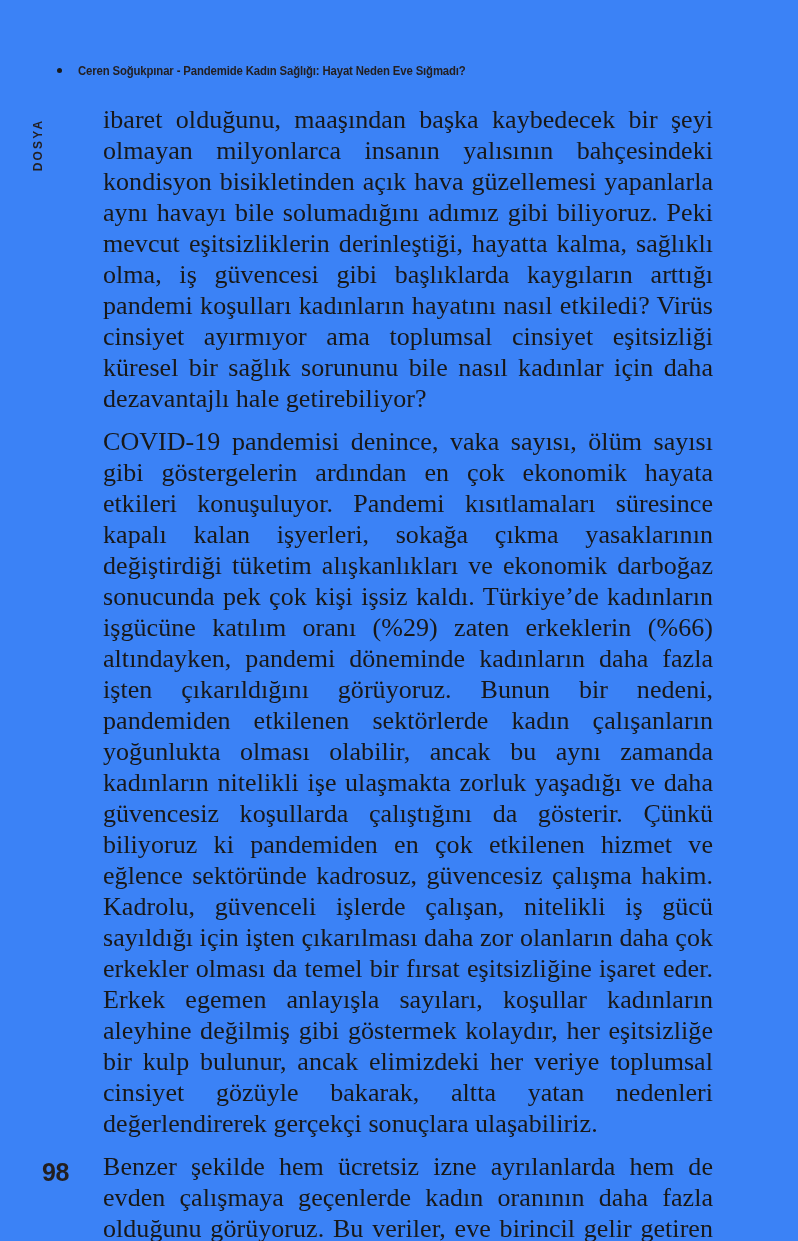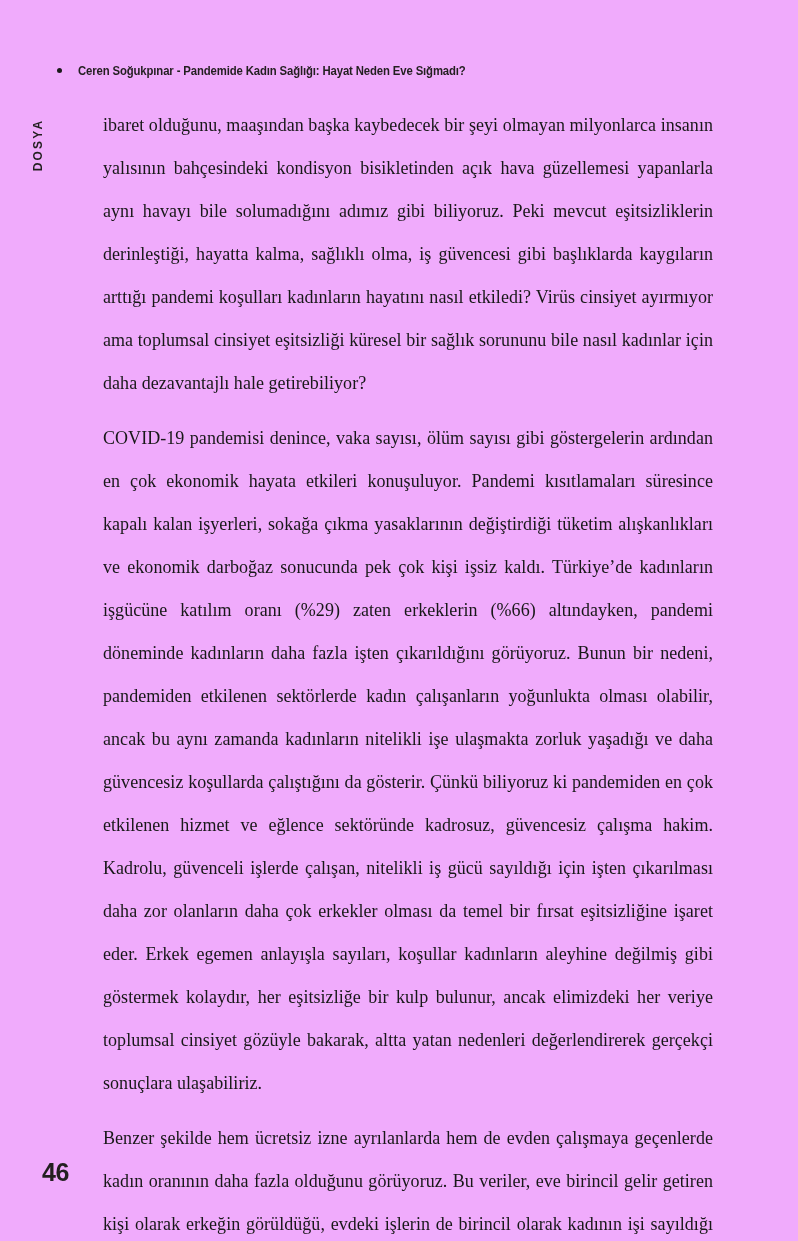--- a/index.html
+++ b/index.html
@@ -12,21 +12,21 @@
     height: 1241px;
     position: relative;
     overflow: hidden;
     font-family: "Liberation Serif", "DejaVu Serif", serif;
     color: #1a1a1a;
   }
 
   .page {
     position: absolute;
     inset: 0;
-    background: #f0abfc;
+    background: #3b82f6;
     text-decoration: underline;
   }
 
   
   .running-head {
     position: absolute;
     left: 57px;
     top: 60px;
     width: 680px;
     height: 20px;
@@ -81,22 +81,22 @@
 
   
   .text-column {
     position: absolute;
     left: 103px;
     top: 104px;
     width: 610px;
   }
   .para {
     margin: 0 0 12px 0;
-    font-size: 18px;
-    line-height: 43px;
+    font-size: 26px;
+    line-height: 31px;
     text-align: justify;
     text-justify: inter-word;
     hyphens: manual;
     -webkit-hyphens: manual;
     color: #181818;
     letter-spacing: 0.05px;
   }
   .para:last-child { margin-bottom: 16px; }
 
   
@@ -124,15 +124,15 @@
   <div class="section-tab">
     <span>DOSYA</span>
   </div>
 
   <div class="text-column">
     <p class="para">ibaret olduğunu, maaşından başka kaybedecek bir şeyi olmayan milyonlarca insanın yalısının bahçesindeki kondisyon bisikletinden açık hava güzellemesi yapanlarla aynı havayı bile solumadığını adımız gibi biliyoruz. Peki mevcut eşitsizliklerin derinleştiği, hayatta kalma, sağlıklı olma, iş güvencesi gibi başlıklarda kaygıların arttığı pandemi koşulları kadınların hayatını nasıl etkiledi? Virüs cinsiyet ayırmıyor ama toplumsal cinsiyet eşitsizliği küresel bir sağlık sorununu bile nasıl kadınlar için daha dezavantajlı hale getirebiliyor?</p>
     <p class="para">COVID-19 pandemisi denince, vaka sayısı, ölüm sayısı gibi göstergelerin ardından en çok ekonomik hayata etkileri konuşuluyor. Pandemi kısıtlamaları süresince kapalı kalan işyerleri, sokağa çıkma yasaklarının değiştirdiği tüketim alışkanlıkları ve ekonomik darboğaz sonucunda pek çok kişi işsiz kaldı. Türkiye’de kadınların işgücüne katılım oranı (%29) zaten erkeklerin (%66) altındayken, pandemi döneminde kadınların daha fazla işten çıkarıldığını görüyoruz. Bunun bir nedeni, pandemiden etkilenen sektörlerde kadın çalışanların yoğunlukta olması olabilir, ancak bu aynı zamanda kadınların nitelikli işe ulaşmakta zorluk yaşadığı ve daha güvencesiz koşullarda çalıştığını da gösterir. Çünkü biliyoruz ki pandemiden en çok etkilenen hizmet ve eğlence sektöründe kadrosuz, güvencesiz çalışma hakim. Kadrolu, güvenceli işlerde çalışan, nitelikli iş gücü sayıldığı için işten çıkarılması daha zor olanların daha çok erkekler olması da temel bir fırsat eşitsizliğine işaret eder. Erkek egemen anlayışla sayıları, koşullar kadınların aleyhine değilmiş gibi göstermek kolaydır, her eşitsizliğe bir kulp bulunur, ancak elimizdeki her veriye toplumsal cinsiyet gözüyle bakarak, altta yatan nedenleri değerlendirerek gerçekçi sonuçlara ulaşabiliriz.</p>
     <p class="para">Benzer şekilde hem ücretsiz izne ayrılanlarda hem de evden çalışmaya geçenlerde kadın oranının daha fazla olduğunu görüyoruz. Bu veriler, eve birincil gelir getiren kişi olarak erkeğin görüldüğü, evdeki işlerin de birincil olarak kadının işi sayıldığı geleneksel yaklaşımın ne kadar yaygın olduğunu ve kolayca benimsendiğini gösteriyor. Kadının çalışma hakkı çok daha kolay ve öncelikli</p>
   </div>
 
-  <div class="folio">46</div>
+  <div class="folio">98</div>
 
 </div>
 
 </body></html>

